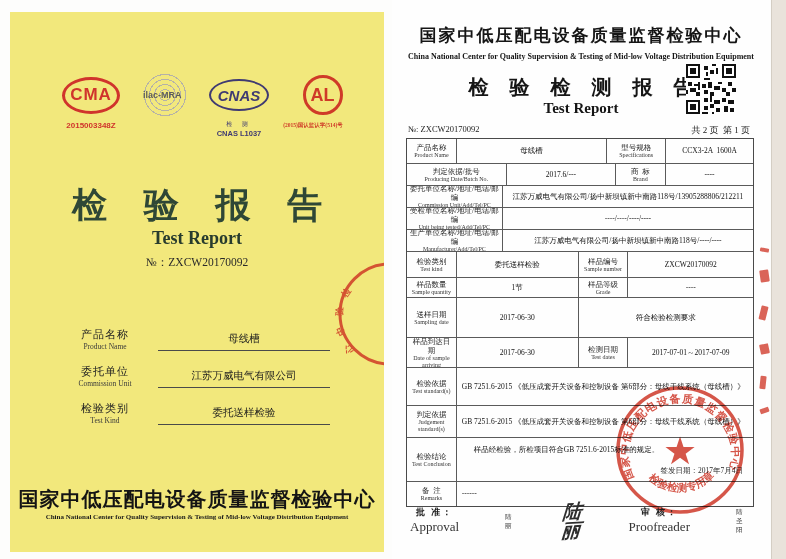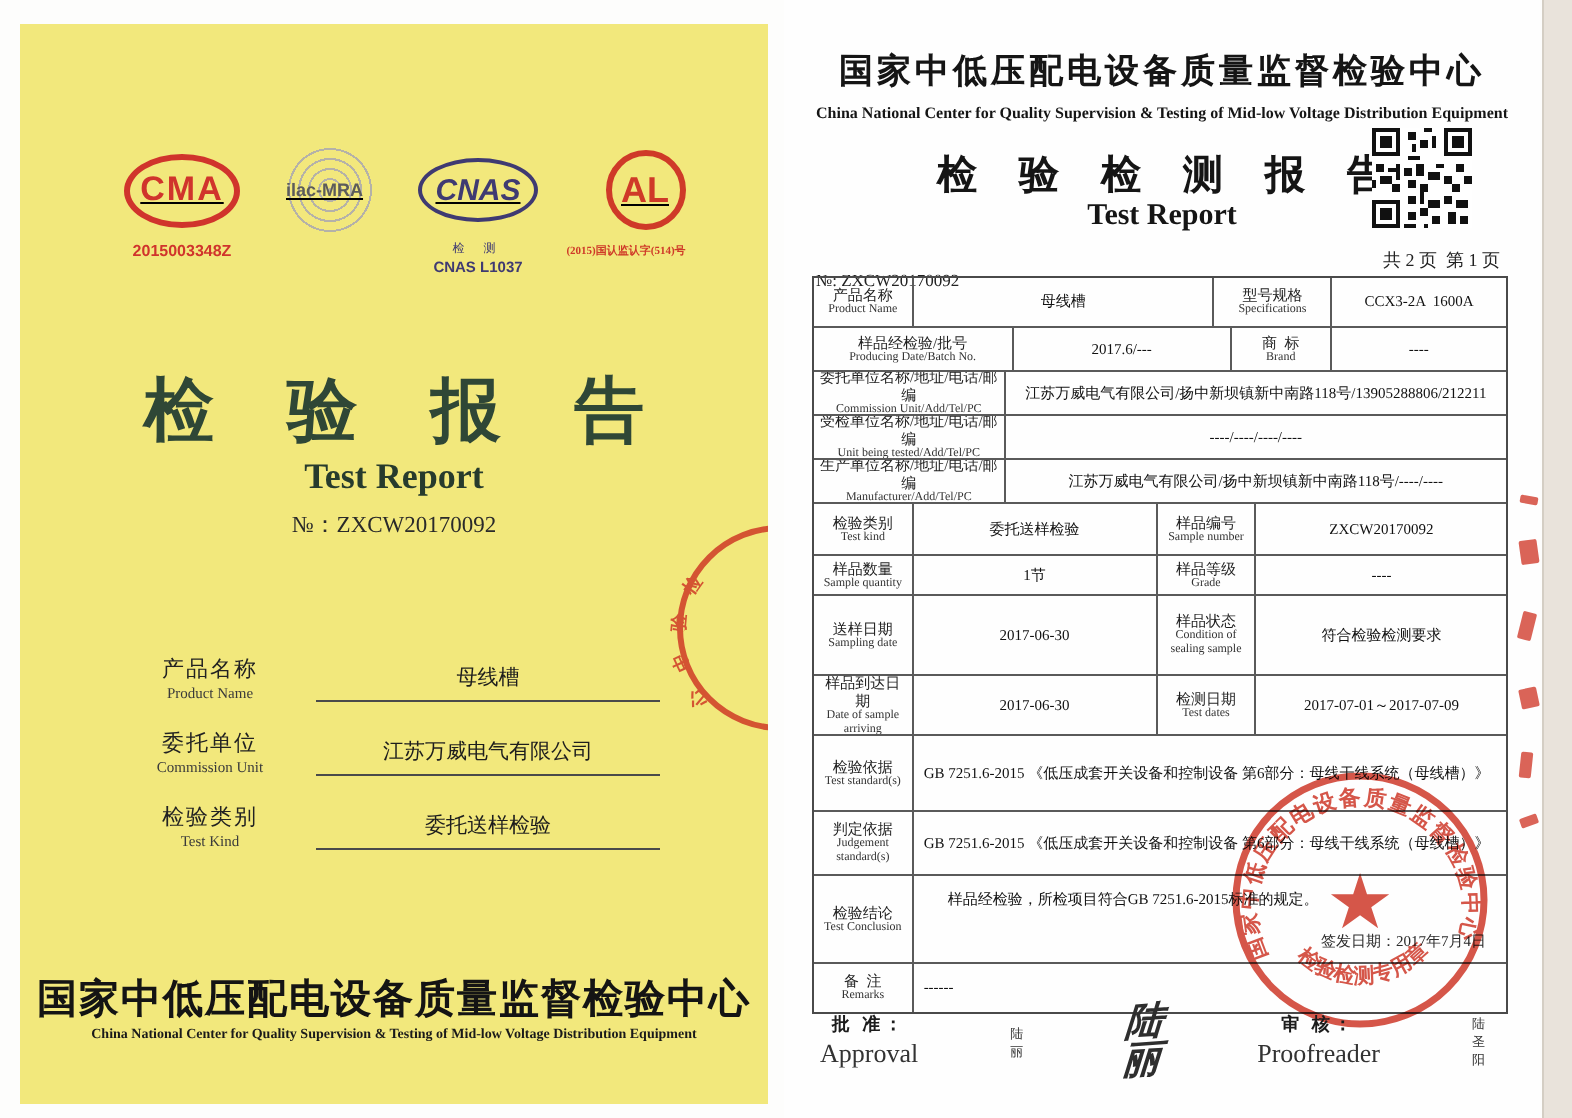--- a/index.html
+++ b/index.html
@@ -3,21 +3,21 @@
 <meta charset="utf-8">
 <style>
   * { margin:0; padding:0; box-sizing:border-box; }
   html,body { width:786px; height:559px; background:#ffffff; font-family:"Liberation Serif","DejaVu Serif",serif; overflow:hidden; }
   .canvas { position:relative; width:786px; height:559px; background:#fdfdfc; }
 
   
   .cover { position:absolute; left:10px; top:12px; width:374px; height:540px; background:#f2e87c; overflow:hidden; }
   .logos { position:absolute; top:60px; left:46px; width:292px; display:flex; justify-content:space-between; align-items:flex-start; }
   .logo-box { display:flex; flex-direction:column; align-items:center; width:70px; }
-  .logo-glyph { height:46px; display:flex; align-items:center; justify-content:center;text-decoration:underline; }
+  .logo-glyph { height:46px; display:flex; align-items:center; justify-content:center; }
   .cma-oval { border:3px solid #d0342c; border-radius:50%; width:58px; height:37px; display:flex; align-items:center; justify-content:center;
               color:#d0342c; font-weight:bold; font-size:17px; letter-spacing:1px; font-family:"Liberation Sans",sans-serif; }
   .cma-cap { color:#d0342c; font-weight:bold; font-size:8px; margin-top:3px; font-family:"Liberation Sans",sans-serif; }
   .ilac-circle { width:44px; height:44px; border-radius:50%;
       background:repeating-radial-gradient(circle at 50% 50%, #b5b2a8 0 1px, transparent 1px 5px);
       display:flex; align-items:center; justify-content:flex-start; }
   .ilac-text { font-weight:bold; font-size:9px; color:#5c5c5c; font-family:"Liberation Sans",sans-serif; letter-spacing:0; }
   .cnas-oval { border:2.5px solid #3f3a72; border-radius:50%; width:60px; height:32px; display:flex; align-items:center; justify-content:center;
                color:#3f3a72; font-weight:bold; font-style:italic; font-size:15px; font-family:"Liberation Sans",sans-serif; }
   .cnas-cap1 { color:#3f3a72; font-size:6px; margin-top:2px; letter-spacing:4px; }
@@ -43,21 +43,21 @@
 
   .cover-stamp { position:absolute; right:-62px; top:246px; width:112px; height:112px; opacity:.8; }
 
   
   .report { position:absolute; left:392px; top:0; width:378px; height:559px; background:#fefefe; overflow:hidden; }
   .rep-header-cn { position:absolute; top:24px; left:0; width:100%; text-align:center; font-size:17px; font-weight:bold; color:#151515; letter-spacing:2px; }
   .rep-header-en { position:absolute; top:52px; left:0; width:100%; text-align:center; font-size:8px; font-weight:bold; color:#151515; }
   .rep-title-cn { position:absolute; top:74px; left:0; width:100%; text-align:center; font-size:20px; font-weight:bold; color:#151515; letter-spacing:8px; text-indent:8px; }
   .rep-title-en { position:absolute; top:100px; left:0; width:100%; text-align:center; font-size:15px; font-weight:bold; color:#151515; }
   .qr { position:absolute; top:64px; right:34px; width:50px; height:50px; }
-  .rep-no { position:absolute; top:135px; left:16px; font-size:8.5px; color:#222; }
+  .rep-no { position:absolute; top:124px; left:16px; font-size:8.5px; color:#222; }
   .rep-pages { position:absolute; top:124px; right:20px; font-size:9px; color:#222; white-space:pre-wrap; }
 
   .rtable { position:absolute; top:138px; left:14px; width:348px; border:1px solid #4a4a4a; background:rgba(255,255,255,.0); }
   .trow { display:flex; width:100%; }
   .tcell { border-right:1px solid #5a5a5a; border-bottom:1px solid #5a5a5a; display:flex; flex-direction:column; justify-content:center; align-items:center;
            text-align:center; padding:1px 2px; overflow:hidden; }
   .trow .tcell:last-child { border-right:none; flex:1; }
   .trow:last-child .tcell { border-bottom:none; }
   .cn  { font-size:7.5px; color:#1e1e1e; line-height:1.2; white-space:pre-wrap; }
   .en  { font-size:6px; color:#333; line-height:1.1; }
@@ -237,21 +237,21 @@
             <span class="cn">型号规格</span>
             <span class="en">Specifications</span>
           </div>
         <div class="tcell">
             <span class="val">CCX3-2A  1600A</span>
           </div>
       </div>
 
       <div class="trow h22">
         <div class="tcell w288">
-            <span class="cn">样品经检验/批号</span>
+            <span class="cn">判定依据/批号</span>
             <span class="en">Producing Date/Batch No.</span>
           </div>
         <div class="tcell w316">
             <span class="val">2017.6/---</span>
           </div>
         <div class="tcell w145">
             <span class="cn">商  标</span>
             <span class="en">Brand</span>
           </div>
         <div class="tcell">
@@ -323,24 +323,20 @@
           </div>
       </div>
 
       <div class="trow h40">
         <div class="tcell w145">
             <span class="cn">送样日期</span>
             <span class="en">Sampling date</span>
           </div>
         <div class="tcell w352">
             <span class="val">2017-06-30</span>
-          </div>
-        <div class="tcell w145">
-            <span class="cn">样品状态</span>
-            <span class="en">Condition of sealing sample</span>
           </div>
         <div class="tcell">
             <span class="val">符合检验检测要求</span>
           </div>
       </div>
 
       <div class="trow h30">
         <div class="tcell w145">
             <span class="cn">样品到达日期</span>
             <span class="en">Date of sample arriving</span>

